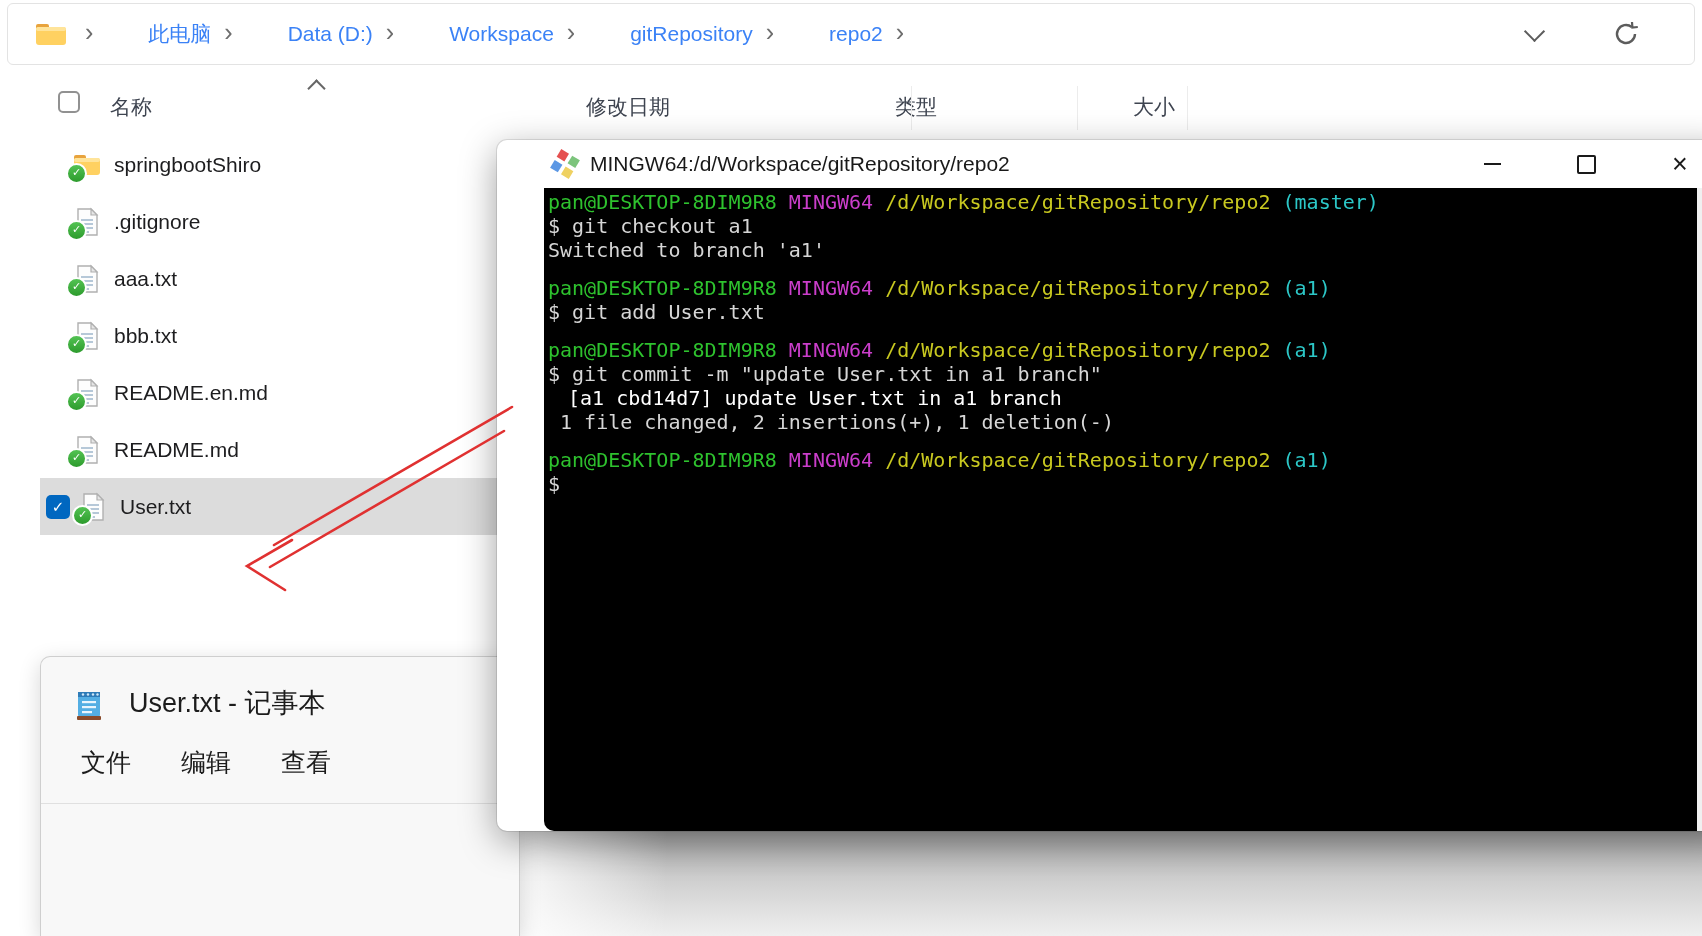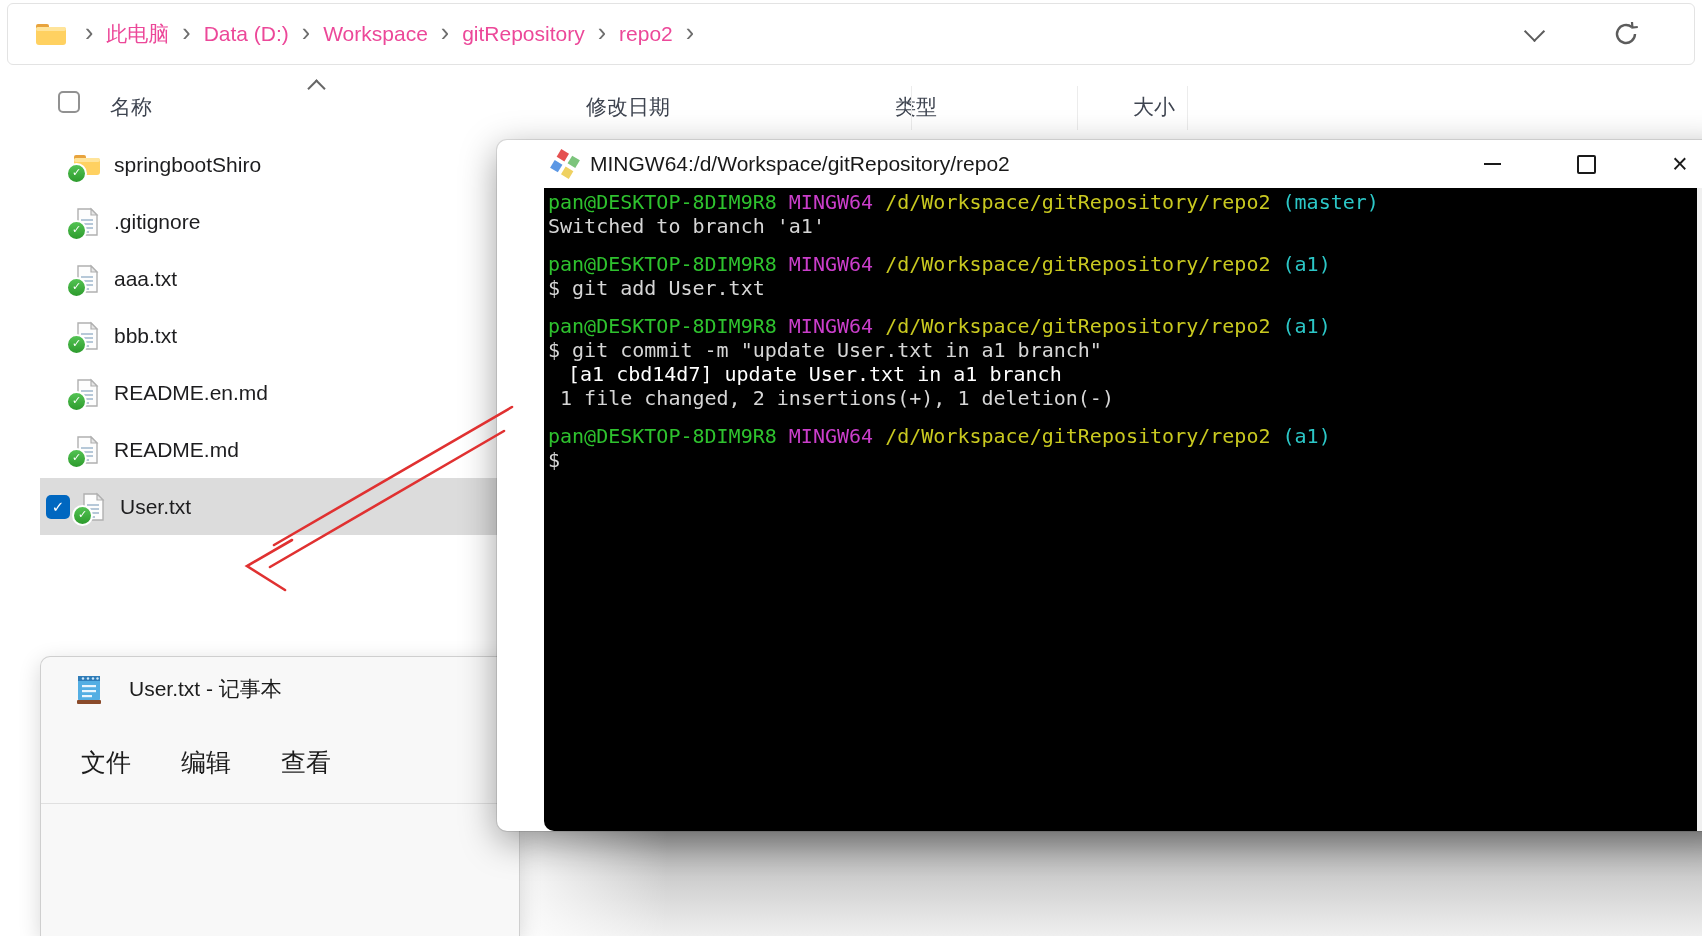--- a/index.html
+++ b/index.html
@@ -9,21 +9,21 @@
   }
   
   .addressbar{
     position:absolute;top:3px;left:7px;width:1688px;height:62px;box-sizing:border-box;
     border:1px solid #e3e3e3;border-radius:6px;background:#fff;z-index:12;
     display:flex;align-items:center;padding:0 26px;font-size:21px;
   }
   .folder-glyph{margin-right:4px;display:flex;}
   .breadcrumb{display:flex;align-items:center;}
   .crumb-sep{color:#6e6e6e;font-size:25px;margin:0 13px 3px 13px;}
-  .crumb{color:#ec4899;}
+  .crumb{color:#3b82f6;margin-left:42px;}
   .addr-right{margin-left:auto;display:flex;align-items:center;gap:70px;padding-right:28px;}
   .chev-down{width:13px;height:13px;border-right:2px solid #5c5c5c;border-bottom:2px solid #5c5c5c;
     transform:rotate(45deg);margin-top:-6px;}
   
   .header-row{position:absolute;top:78px;left:0;width:1694px;height:58px;z-index:6;}
   .hdr-cb{position:absolute;left:58px;top:13px;width:22px;height:22px;border:2px solid #919191;
     border-radius:5px;background:#fff;box-sizing:border-box;}
   .hdr-label{position:absolute;top:15px;font-size:21px;color:#3e4450;}
   .h-name{left:110px}.h-date{left:586px}.h-type{left:895px}.h-size{left:1133px}
   .sort-caret{position:absolute;left:310px;top:4px;width:11px;height:11px;
@@ -64,21 +64,21 @@
     font-family:"DejaVu Sans Mono","Liberation Mono",monospace;font-size:20px;line-height:24px;
     padding:2px 0 0 4px;color:#d6d6d6;overflow:hidden;}
   .t-line{white-space:pre;height:24px;}
   .t-line.blank{height:14px;}
   .t-scroll{width:36px;flex:none;background:#f0f0f0;position:relative;}
   .t-thumb{position:absolute;left:5px;top:530px;width:25px;height:78px;background:#8c8c8c;}
   
   .notepad{position:absolute;left:40px;top:656px;width:480px;height:280px;box-sizing:border-box;
     background:#f8f8f8;border:1px solid #cfcfcf;border-bottom:none;border-radius:10px 10px 0 0;
     box-shadow:0 6px 22px rgba(0,0,0,.16);z-index:20;}
-  .np-titlebar{height:64px;display:flex;align-items:center;padding-left:34px;font-size:21px;}
+  .np-titlebar{height:64px;display:flex;align-items:flex-end;padding-left:34px;font-size:27px;}
   .np-icon{margin-right:26px;display:flex;}
   .np-title{color:#1c1c1c;}
   .np-menubar{height:82px;display:flex;align-items:center;padding-left:26px;font-size:25px;
     border-bottom:1px solid #e0e0e0;}
   .menu-item{padding:0 14px;margin-right:22px;color:#1c1c1c;}
   .np-content{padding:34px 0 0 32px;font-size:26px;color:#101010;background:#fbfbfb;}
   .np-line{line-height:42px;white-space:pre;}
   .np-sel{background:#a7cbec;}
   
   .bottom-shade{position:absolute;left:497px;top:827px;width:1205px;height:109px;z-index:4;
@@ -264,20 +264,21 @@
           <span class="max-box"></span>
         </span>
       <span class="t-btn">
           <span class="close-x">×</span>
         </span>
     </span>
   </div>
   <div class="t-body">
     <div class="t-console">
         <div class="t-line"><span style="color: rgb(46, 194, 46);">pan@DESKTOP-8DIM9R8</span><span style="color: rgb(214, 214, 214);"> </span><span style="color: rgb(203, 62, 203);">MINGW64</span><span style="color: rgb(214, 214, 214);"> </span><span style="color: rgb(201, 201, 32);">/d/Workspace/gitRepository/repo2</span><span style="color: rgb(214, 214, 214);"> </span><span style="color: rgb(44, 199, 199);">(master)</span></div>
+        <div class="t-line"><span style="color: rgb(214, 214, 214);">$ git checkout a1</span></div>
         <div class="t-line"><span style="color: rgb(214, 214, 214);">Switched to branch 'a1'</span></div>
         <div class="t-line blank"></div>
         <div class="t-line"><span style="color: rgb(46, 194, 46);">pan@DESKTOP-8DIM9R8</span><span style="color: rgb(214, 214, 214);"> </span><span style="color: rgb(203, 62, 203);">MINGW64</span><span style="color: rgb(214, 214, 214);"> </span><span style="color: rgb(201, 201, 32);">/d/Workspace/gitRepository/repo2</span><span style="color: rgb(214, 214, 214);"> </span><span style="color: rgb(44, 199, 199);">(a1)</span></div>
         <div class="t-line"><span style="color: rgb(214, 214, 214);">$ git add User.txt</span></div>
         <div class="t-line blank"></div>
         <div class="t-line"><span style="color: rgb(46, 194, 46);">pan@DESKTOP-8DIM9R8</span><span style="color: rgb(214, 214, 214);"> </span><span style="color: rgb(203, 62, 203);">MINGW64</span><span style="color: rgb(214, 214, 214);"> </span><span style="color: rgb(201, 201, 32);">/d/Workspace/gitRepository/repo2</span><span style="color: rgb(214, 214, 214);"> </span><span style="color: rgb(44, 199, 199);">(a1)</span></div>
         <div class="t-line"><span style="color: rgb(214, 214, 214);">$ git commit -m "update User.txt in a1 branch"</span></div>
         <div class="t-line"><span style="color: #ffffff; margin-left: 20px;">[a1 cbd14d7] update User.txt in a1 branch</span></div>
         <div class="t-line"><span style="color: rgb(214, 214, 214);"> 1 file changed, 2 insertions(+), 1 deletion(-)</span></div>
         <div class="t-line blank"></div>

